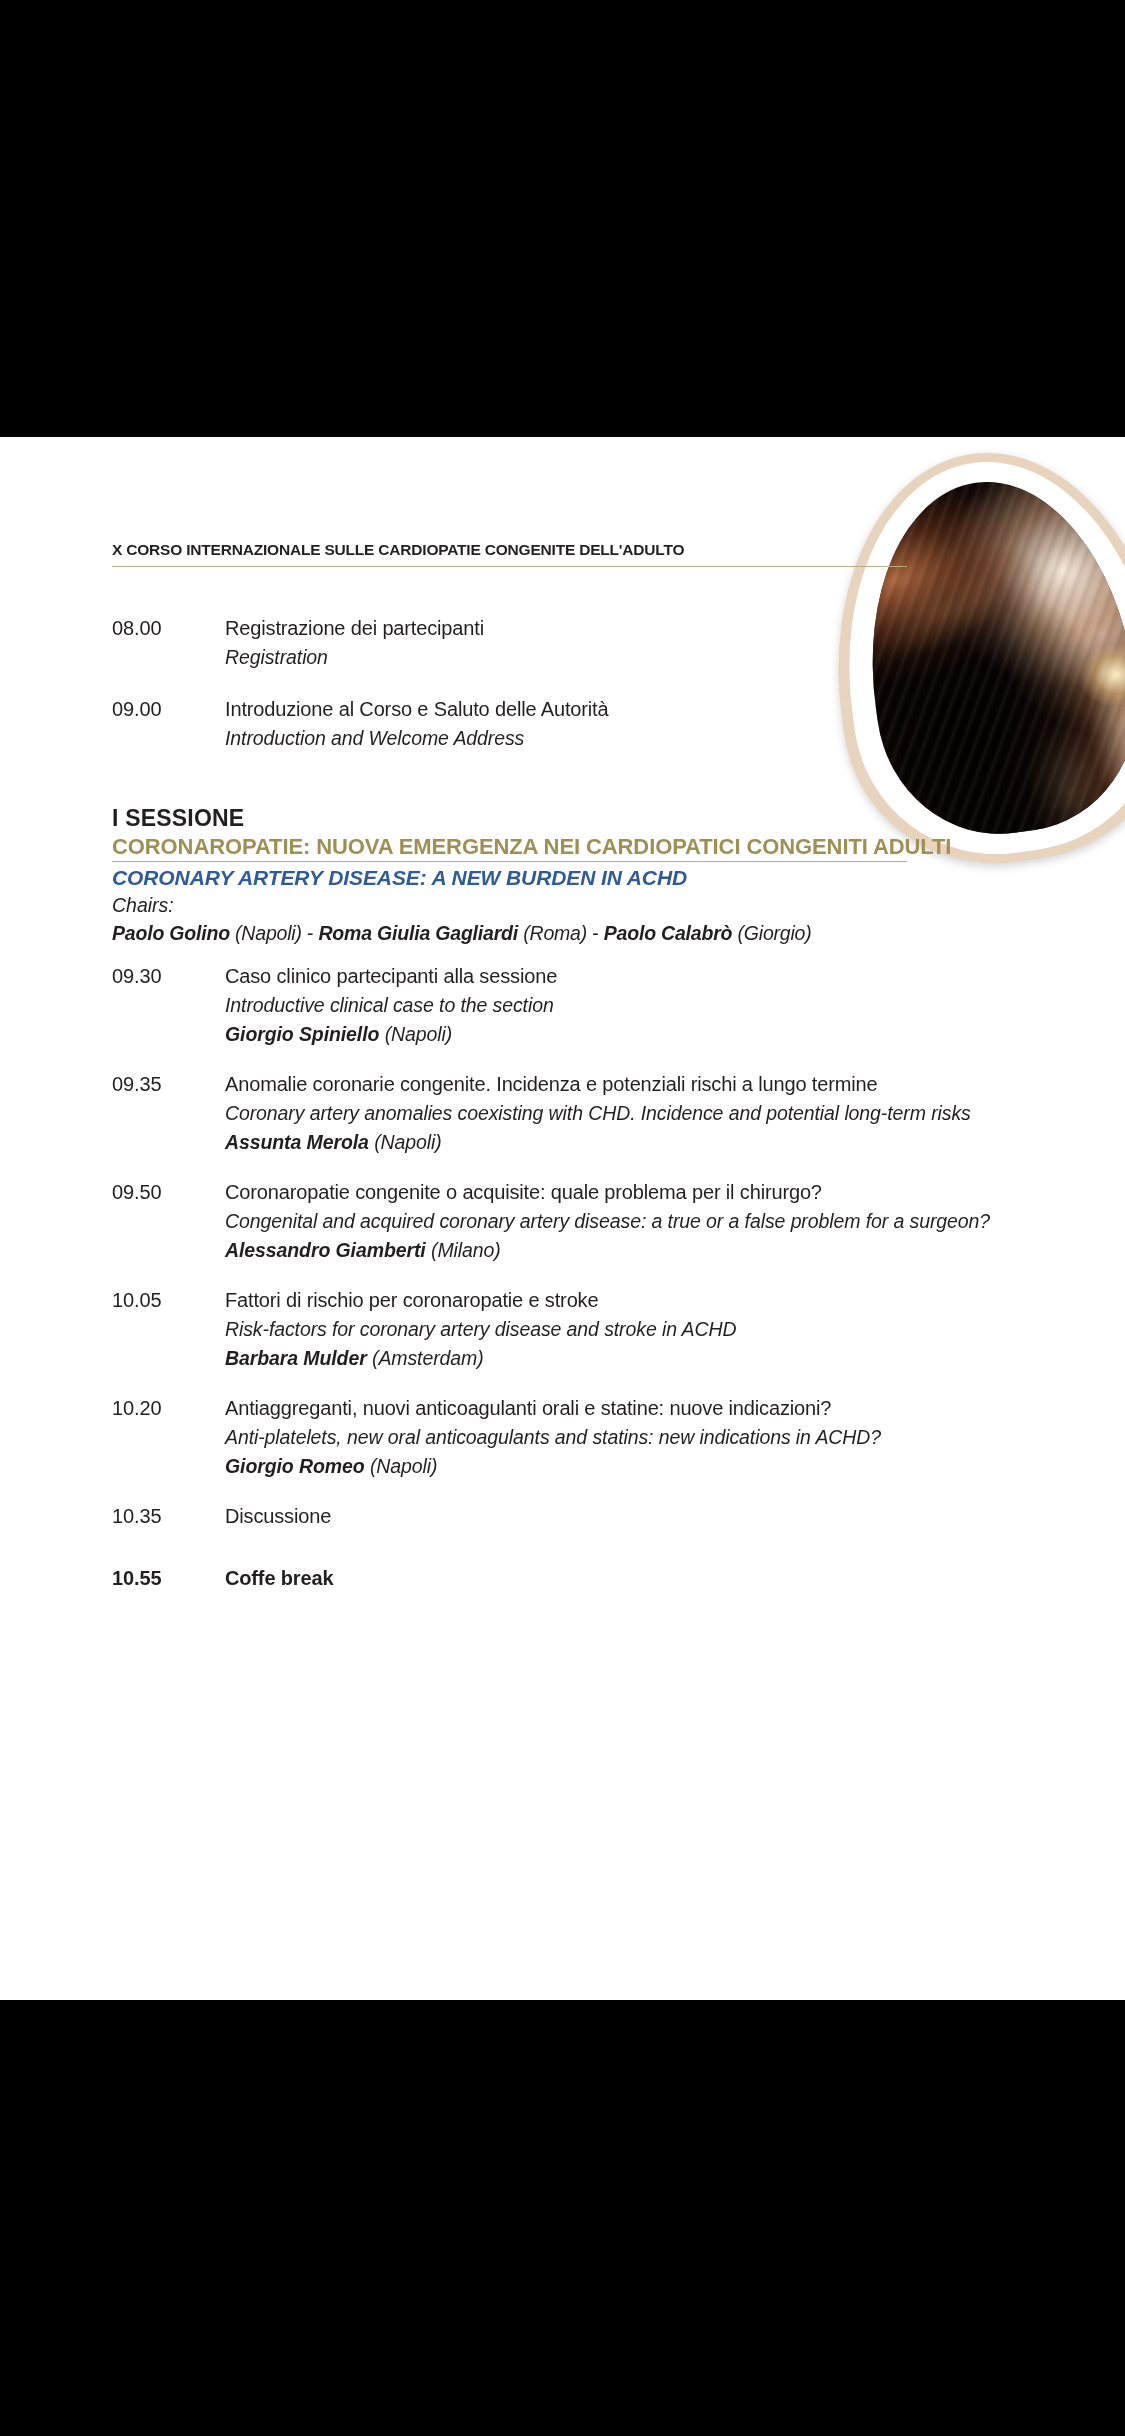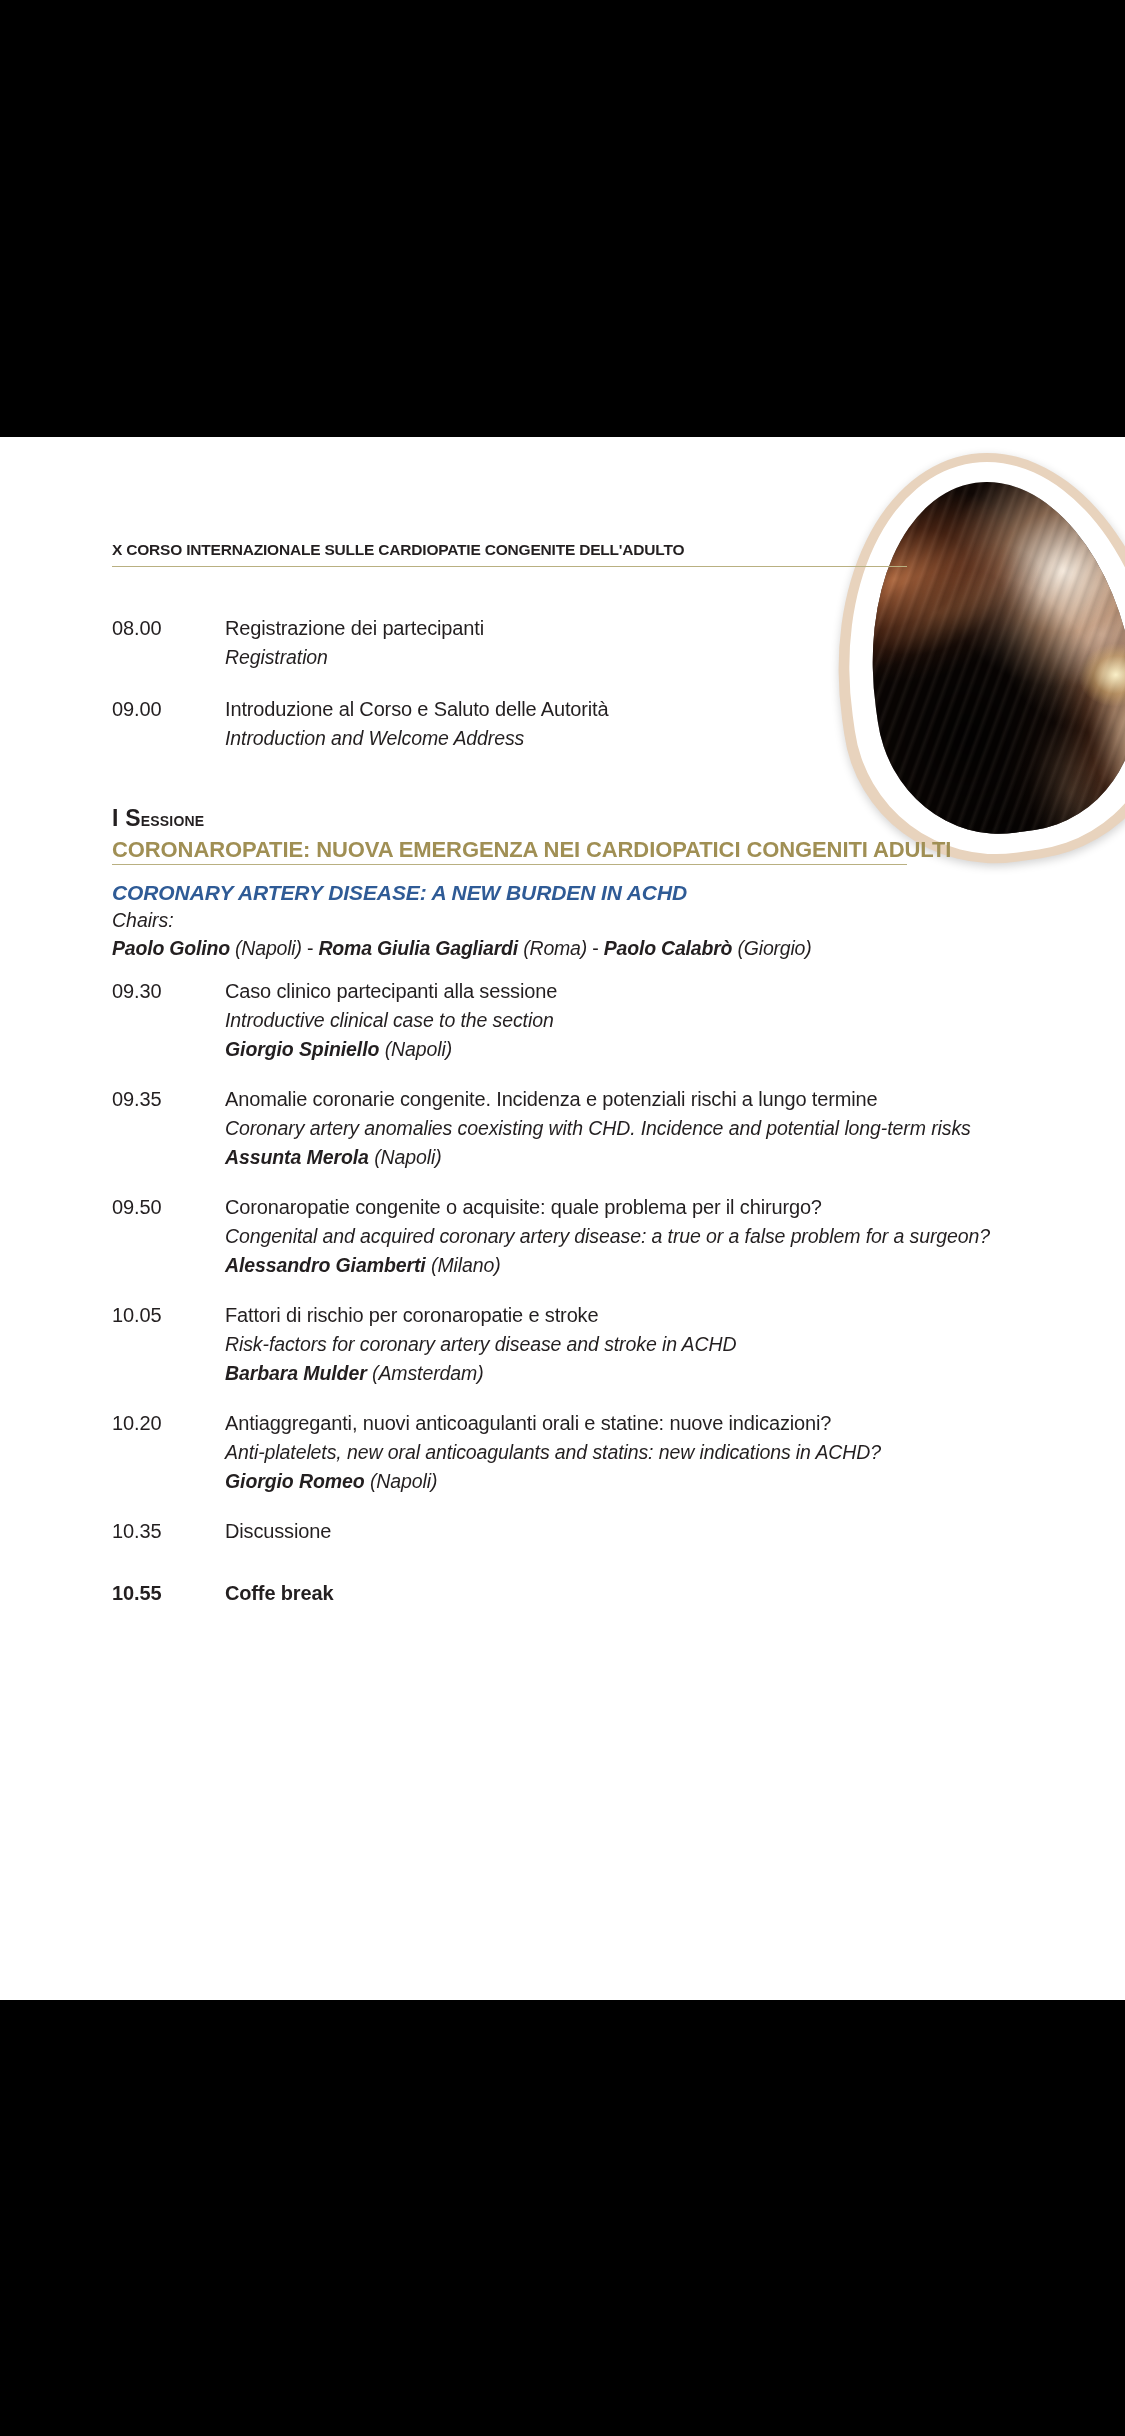--- a/index.html
+++ b/index.html
@@ -198,21 +198,21 @@
     padding-top: 30px;
   }
   .session-num {
     font-size: 23px;
     font-weight: bold;
     color: #231f20;
     letter-spacing: 0.2px;
     line-height: 27px;
   }
   .session-num .sm {
-    font-size: 14px;
+    font-size: 23px;
   }
   .session-title-it {
     font-size: 22px;
     font-weight: bold;
     color: #a08f54;
     line-height: 26px;
     letter-spacing: -0.1px;
     margin-top: 2px;
   }
   .session-rule {
@@ -221,21 +221,21 @@
     width: 795px;
     margin-top: 1px;
   }
   .session-title-en {
     font-size: 21px;
     font-weight: bold;
     font-style: italic;
     color: #2f5b96;
     line-height: 27px;
     letter-spacing: -0.1px;
-    margin-top: 14px;
+    margin-top: 2px;
   }
   .chairs-label {
     font-size: 19.5px;
     font-style: italic;
     color: #231f20;
     line-height: 28px;
   }
   .chairs-list {
     font-size: 19.5px;
     color: #231f20;

